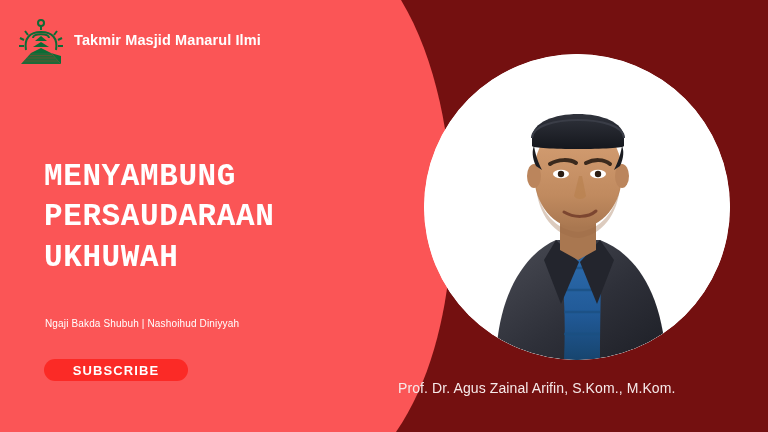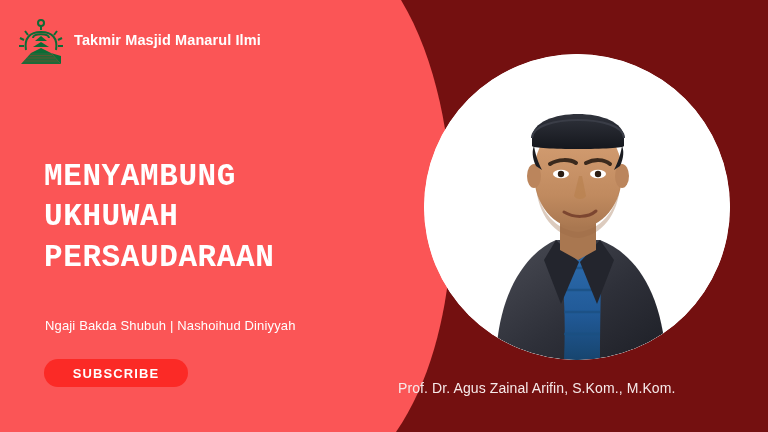--- a/index.html
+++ b/index.html
@@ -92,33 +92,33 @@
     text-transform: uppercase;
     font-family: Liberation Mono, monospace;
   }
 
   
   .subtitle {
     position: absolute;
     left: 45px;
     top: 318px;
     color: #ffffff;
-    font-size: 13px;
+    font-size: 10px;
     font-weight: normal;
     letter-spacing: 0.15px;
     white-space: nowrap;
   }
 
   
   .subscribe-btn {
     position: absolute;
     left: 44px;
     top: 359px;
     width: 144px;
-    height: 28px;
+    height: 22px;
     border: none;
     border-radius: 16px;
     background: #fb2a26;
     color: #ffffff;
     font-family: "Liberation Sans", sans-serif;
     font-size: 13px;
     font-weight: bold;
     letter-spacing: 1.1px;
     cursor: pointer;
     padding: 0;
@@ -236,22 +236,22 @@
         <path d="M6 45 L40 45 M9 42 L37 42 M12 39.5 L34 39.5"></path>
       </g>
     </svg>
     <div class="header-text">
       <span>Takmir Masjid Manarul Ilmi</span>
     </div>
   </div>
 
   <div class="title-block">
     <span class="title-line">MENYAMBUNG</span>
+    <span class="title-line">PERSAUDARAAN</span>
     <span class="title-line">UKHUWAH</span>
-    <span class="title-line">PERSAUDARAAN</span>
   </div>
 
   <div class="subtitle">Ngaji Bakda Shubuh | Nashoihud Diniyyah</div>
 
   <button class="subscribe-btn">SUBSCRIBE</button>
 
   <div class="speaker-name">Prof. Dr. Agus Zainal Arifin, S.Kom., M.Kom.</div>
 
 </div>
 

